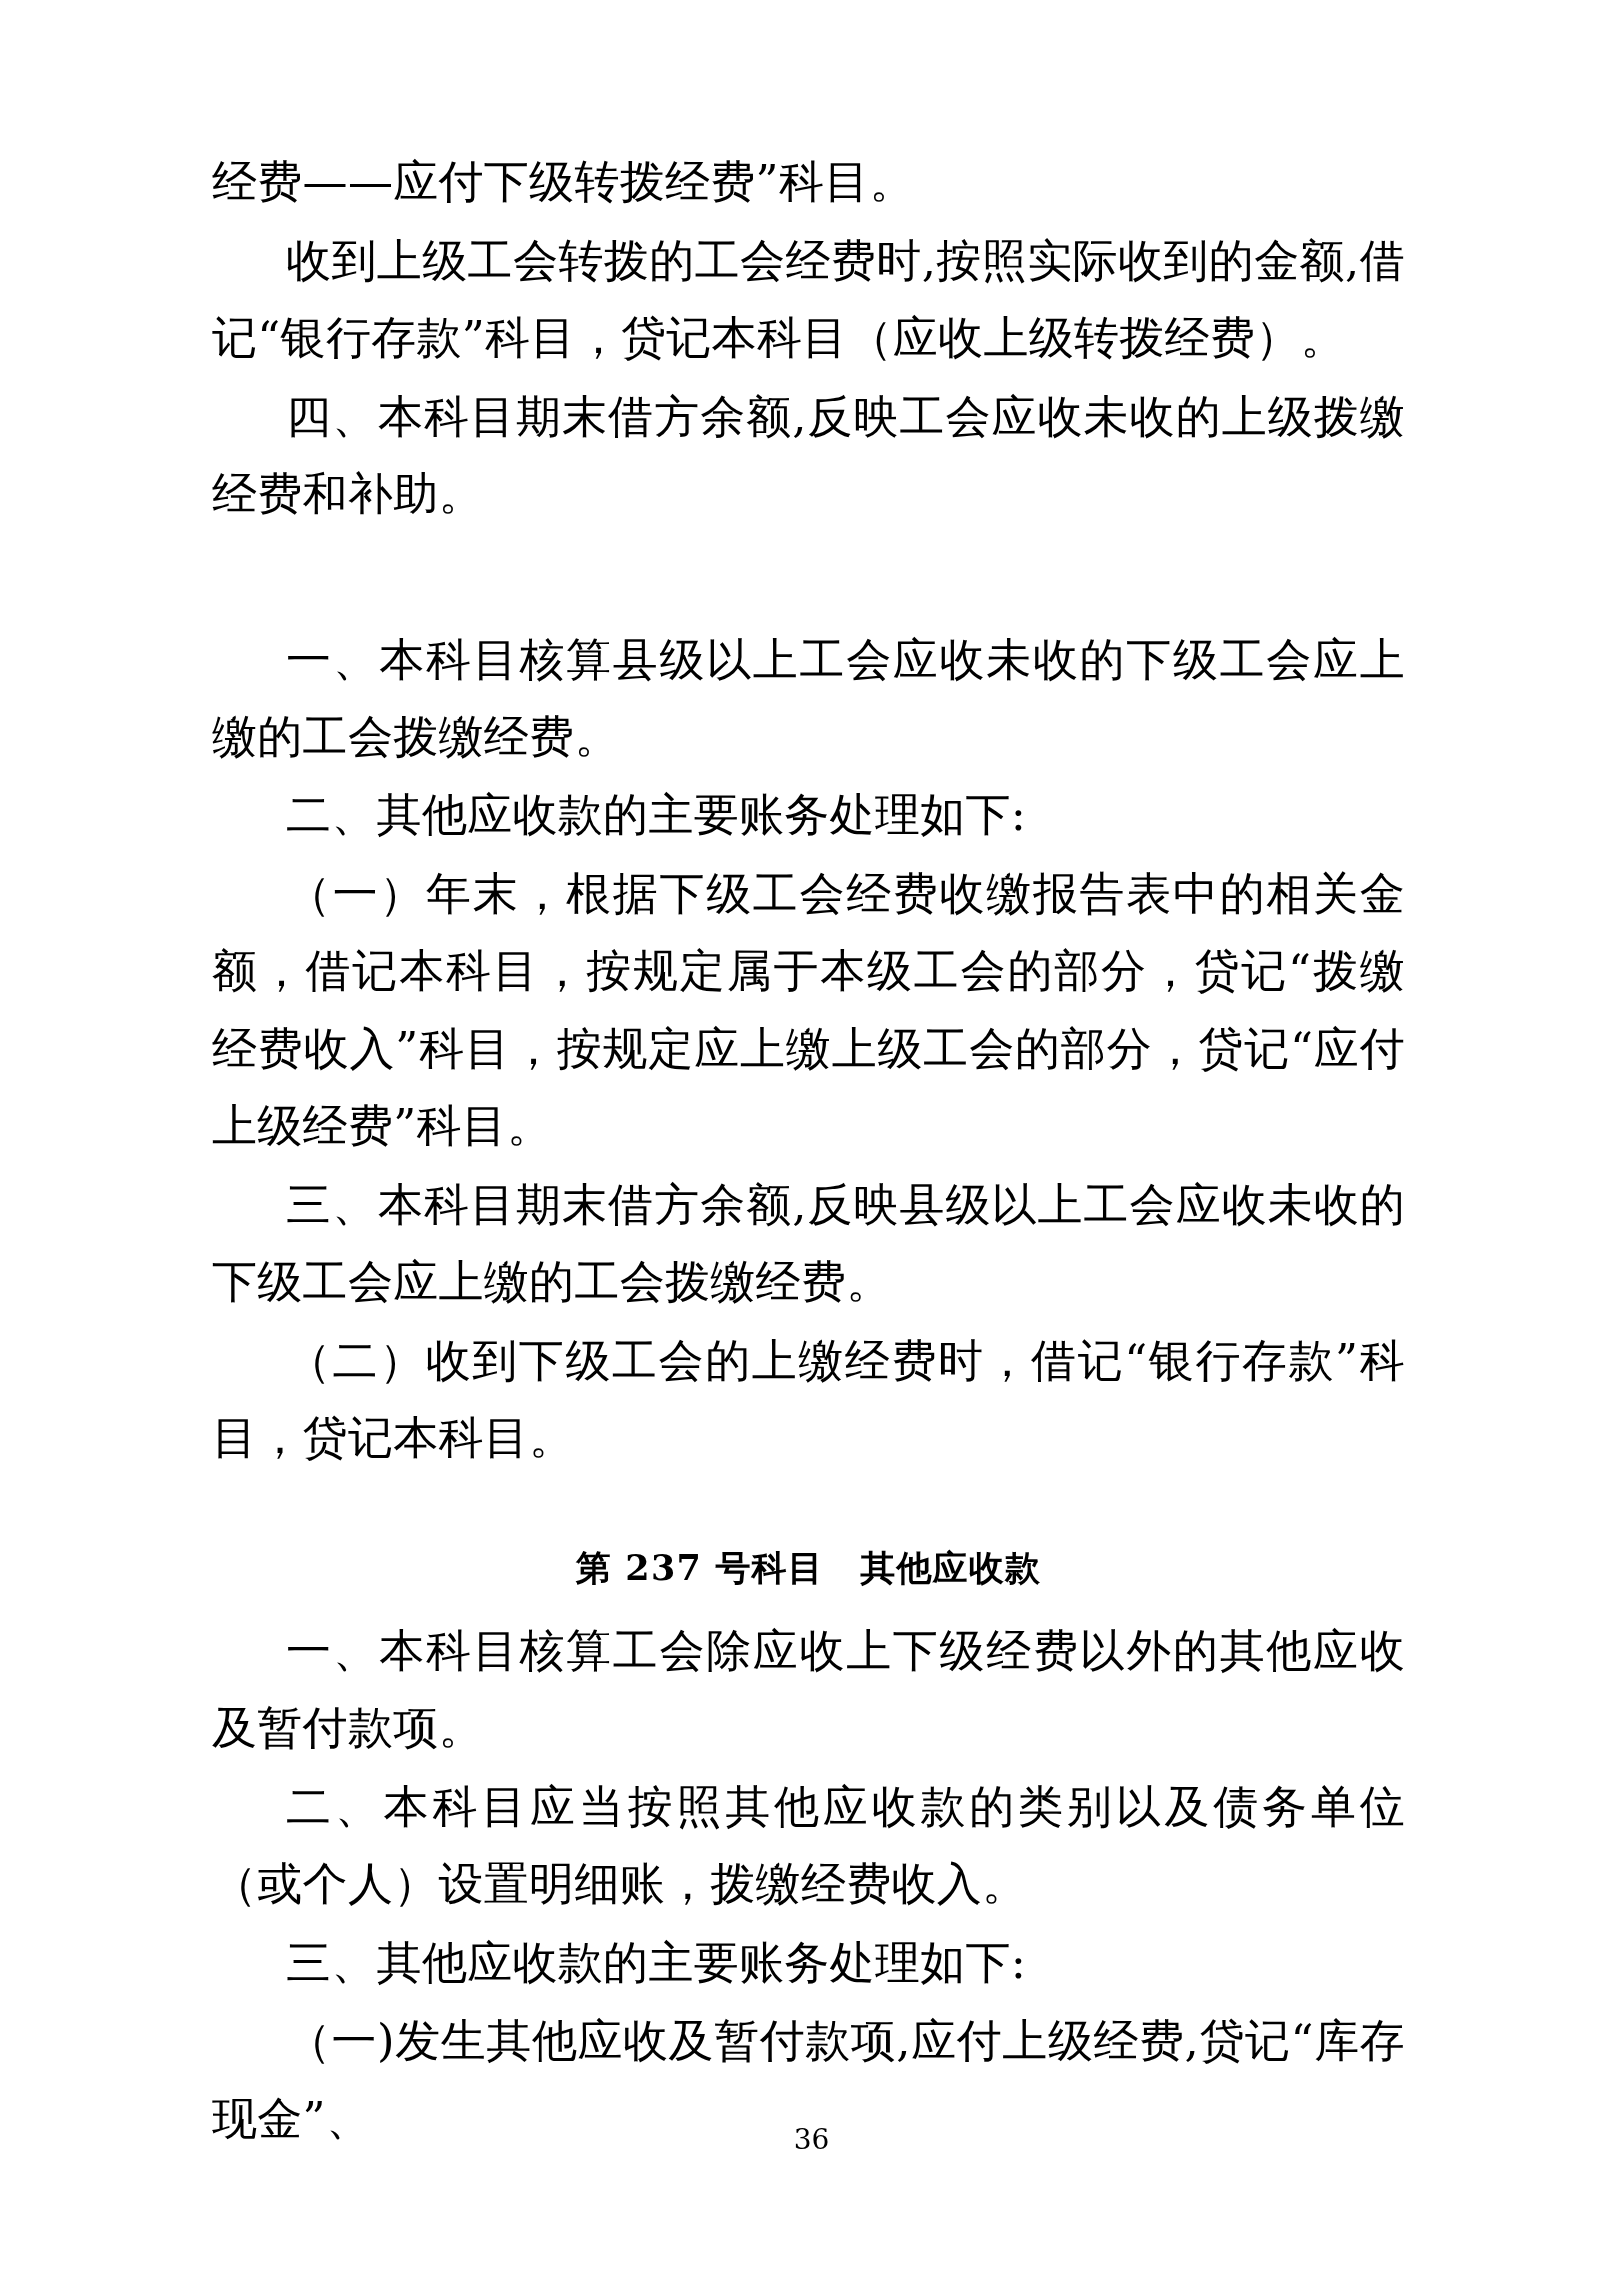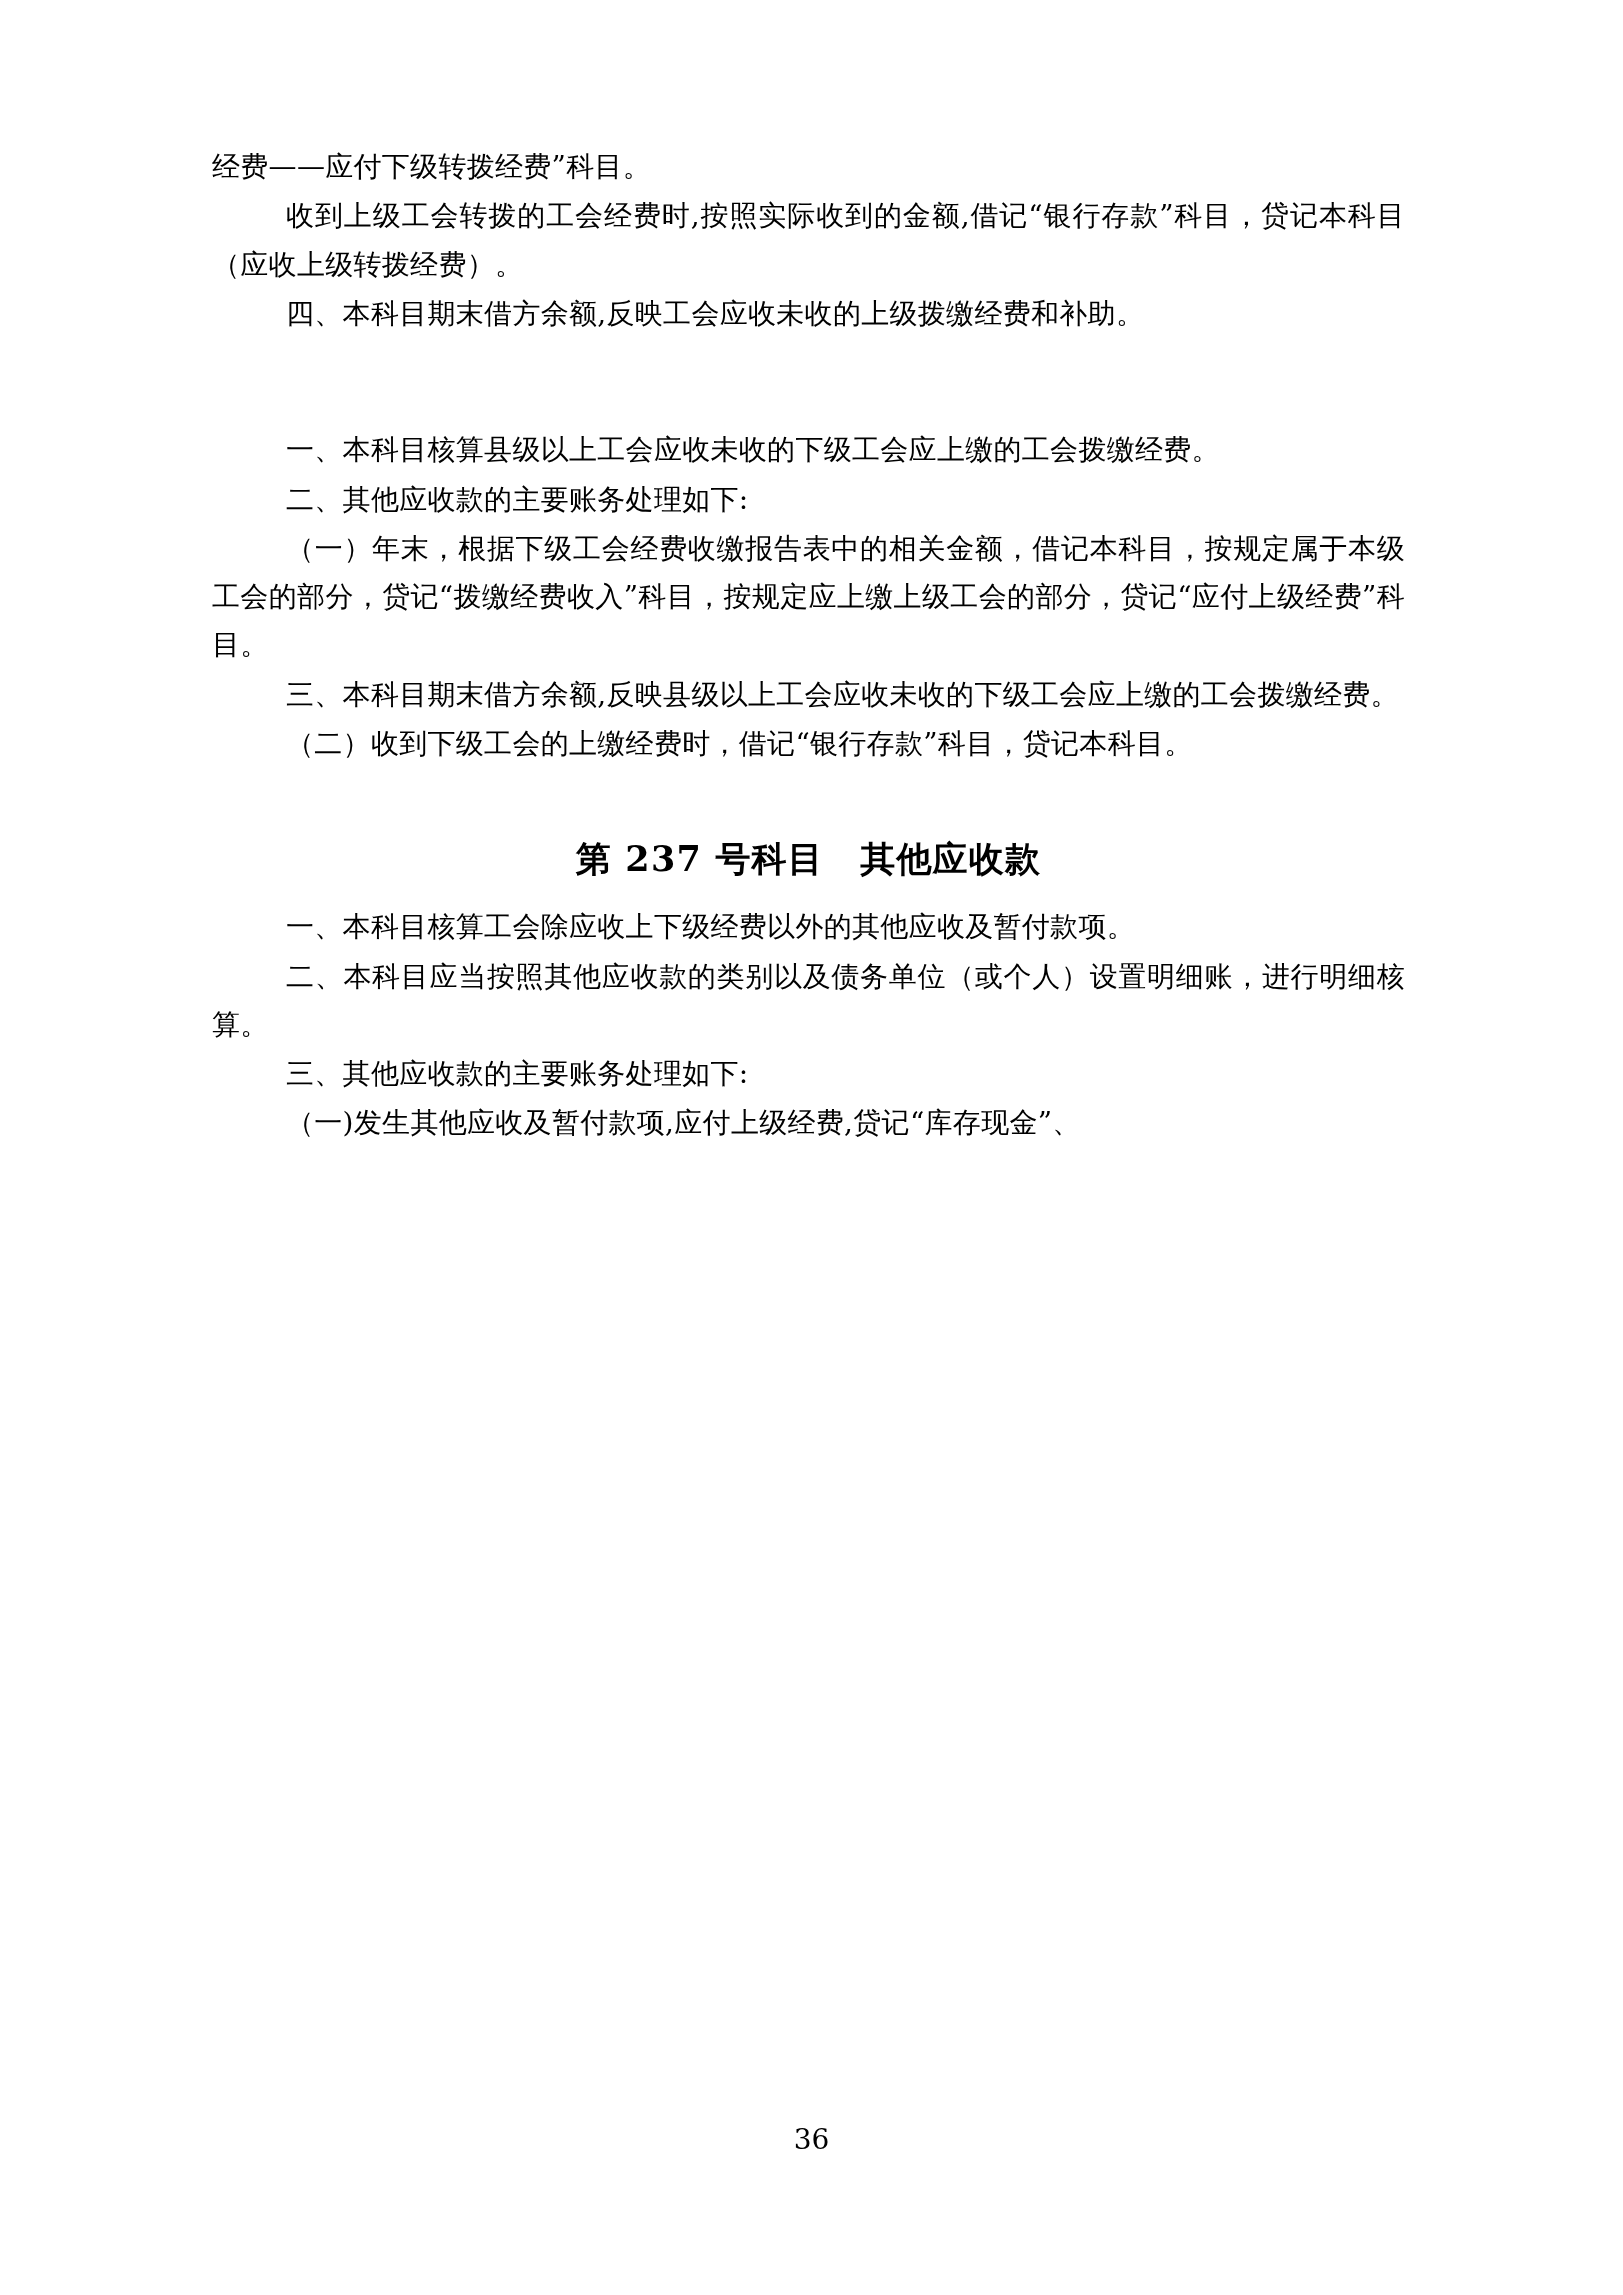--- a/index.html
+++ b/index.html
@@ -19,21 +19,21 @@
     box-sizing: border-box;
     overflow: hidden;
   }
   .content {
     position: absolute;
     left: 212px;
     top: 143px;
     width: 1193px;
   }
   .para {
-    font-size: 28px;
+    font-size: 45px;
     line-height: 1.72;
     letter-spacing: 0.3px;
     text-align: justify;
     margin: 0 0 1.2px 0;
     white-space: pre-wrap;
   }
   .indent {
     text-indent: 74px;
   }
   .heading {
@@ -88,21 +88,21 @@
     <p class="para indent">（二）收到下级工会的上缴经费时，借记“银行存款”科目，贷记本科目。</p>
 
     <div class="gap-lg"></div>
 
     <h2 class="heading">第 237 号科目　其他应收款</h2>
 
     <div class="gap-sm"></div>
 
     <p class="para indent">一、本科目核算工会除应收上下级经费以外的其他应收及暂付款项。</p>
 
-    <p class="para indent">二、本科目应当按照其他应收款的类别以及债务单位（或个人）设置明细账，进行明细核算。</p>
+    <p class="para indent">二、本科目应当按照其他应收款的类别以及债务单位（或个人）设置明细账，拨缴经费收入。</p>
 
     <p class="para indent">三、其他应收款的主要账务处理如下:</p>
 
     <p class="para indent">（一)发生其他应收及暂付款项,应付上级经费,贷记“库存现金”、</p>
 
   </div>
 
   <div class="page-number">36</div>
 
 </div>

